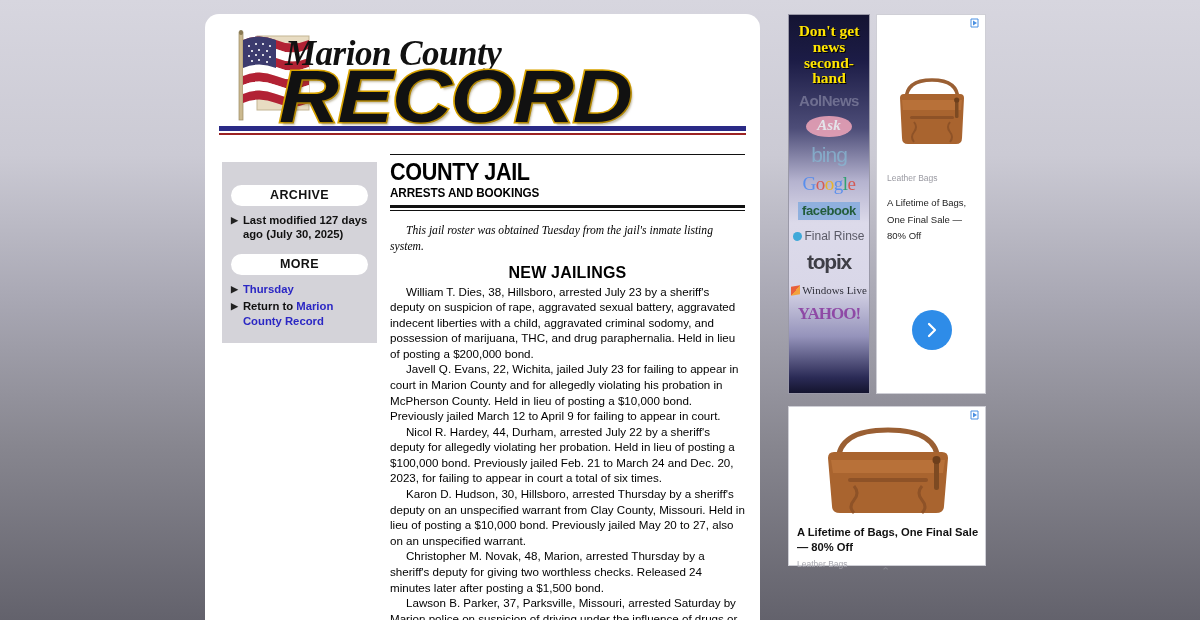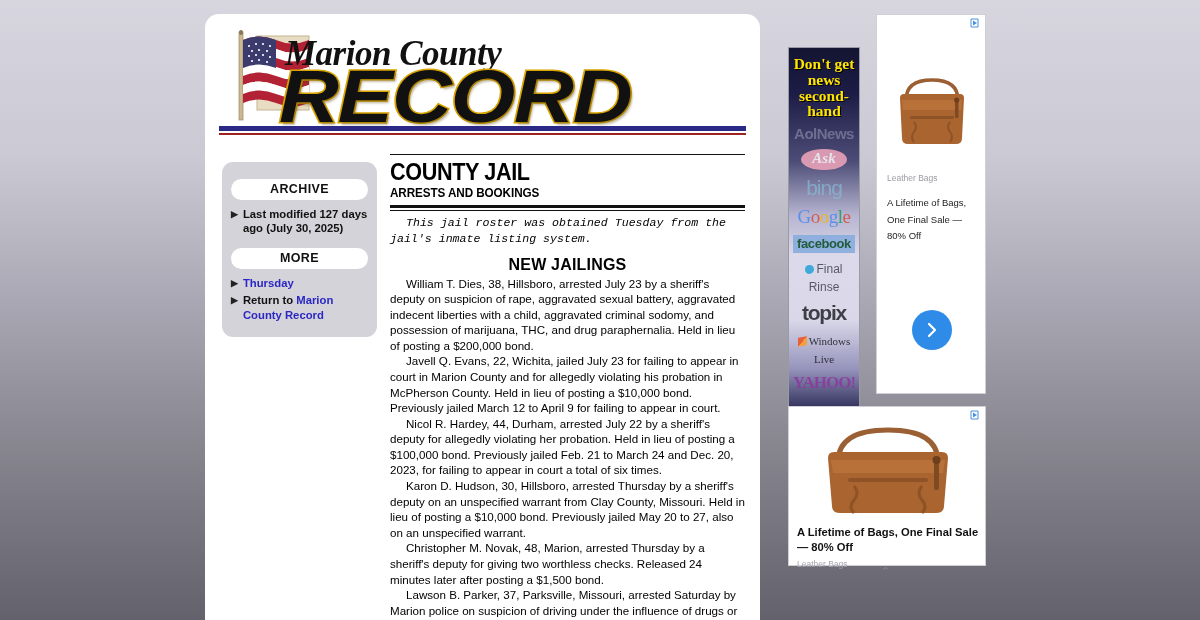--- a/index.html
+++ b/index.html
@@ -40,21 +40,21 @@
   .rule-blue { height:5px; background:#2a2a86; }
   .rule-gap  { height:2px; background:#fff; }
   .rule-red  { height:2px; background:#9b2323; }
 
   
   .cols { position:absolute; left:0; top:140px; width:555px; }
 
   
   .sidebar {
     position:absolute; left:17px; top:8px; width:155px;
-    background:#d4d3d9; border-radius:11px; padding:17px 9px 12px 9px;
+    background:#d4d3d9; border-radius:0; padding:23px 9px 12px 9px;
   }
   .pill {
     background:#ffffff; border-radius:40px; text-align:center;
     font-size:12.5px; font-weight:bold; color:#111; letter-spacing:.4px;
     padding:3px 0 4px 0; margin-bottom:7px;
   }
   .pill.more { margin-top:12px; }
   .srow { display:flex; gap:5px; font-size:11.3px; font-weight:bold; line-height:1.28; color:#111; margin-bottom:3px; }
   .tri { color:#222; font-size:9px; line-height:1.6; flex:0 0 auto; }
   .slink { color:#2b27c4; }
@@ -70,40 +70,40 @@
   }
   .subkicker {
     font-family:"Liberation Sans", sans-serif; font-weight:bold;
     font-size:13px; color:#000; letter-spacing:-0.1px;
     transform:scaleX(.9); transform-origin:left center; margin-top:1px;
   }
   .hr-double { margin-top:5px; }
   .hr-double .d1 { height:3px; background:#111; }
   .hr-double .d2 { height:1px; background:#111; margin-top:2px; }
   .intro {
-    font-family:Liberation Mono, monospace; font-style:italic;
-    font-size:11.6px; line-height:1.34; color:#000; margin-top:4px; text-indent:16px;
+    font-family:Liberation Serif, serif; font-style:italic;
+    font-size:11.6px; line-height:1.34; color:#000; margin-top:12px; text-indent:16px;
   }
   .subhead {
     text-align:center; font-weight:bold; font-size:16px; color:#000;
     margin-top:9px; margin-bottom:2px; letter-spacing:.2px;
   }
   .body p {
     font-family:"Liberation Sans", sans-serif;
     font-size:11.6px; line-height:1.345; color:#000;
     margin:0; text-indent:16px;
   }
 
   
   .rail { position:absolute; left:772px; top:0; width:428px; height:620px; }
 
   .sky {
-    position:absolute; left:16px; top:14px; width:72px; height:380px;
+    position:absolute; left:16px; top:14px; width:82px; height:380px;
     background:linear-gradient(to bottom,#141432 0%,#1c1c46 12%,#4d4d78 30%,#b5b3cf 44%,#dcdaea 55%,#d9d7e8 72%,#9593bb 85%,#2a2a55 96%,#14142e 100%);
-    border:1px solid #9a99a8; overflow:hidden;margin-top:33px;
+    border:1px solid #9a99a8; overflow:hidden;
   }
   .sky-head {
     text-align:center; font-family:"Liberation Serif", serif; font-weight:bold;
     color:#ffe400; font-size:15.5px; line-height:1.02; padding:8px 3px 0 3px;
     text-shadow:1px 1px 0 #000;
   }
   .logo { text-align:center; margin-top:6px; }
   .l-aol { font-family:"Liberation Sans",sans-serif; font-weight:bold; font-size:15px; color:#9a9ab4; opacity:.55; letter-spacing:-.5px;text-align:center; }
   .l-ask-w { display:inline-block; background:#f2a7bb; color:#fff; font-family:"Liberation Serif",serif; font-style:italic; font-weight:bold; font-size:15px; border-radius:50%/50%; padding:1px 11px 3px 11px; opacity:.85; }
   .l-bing { font-family:"Liberation Sans",sans-serif; font-size:21px; color:#86b8d4; opacity:.75; letter-spacing:-1px; }

